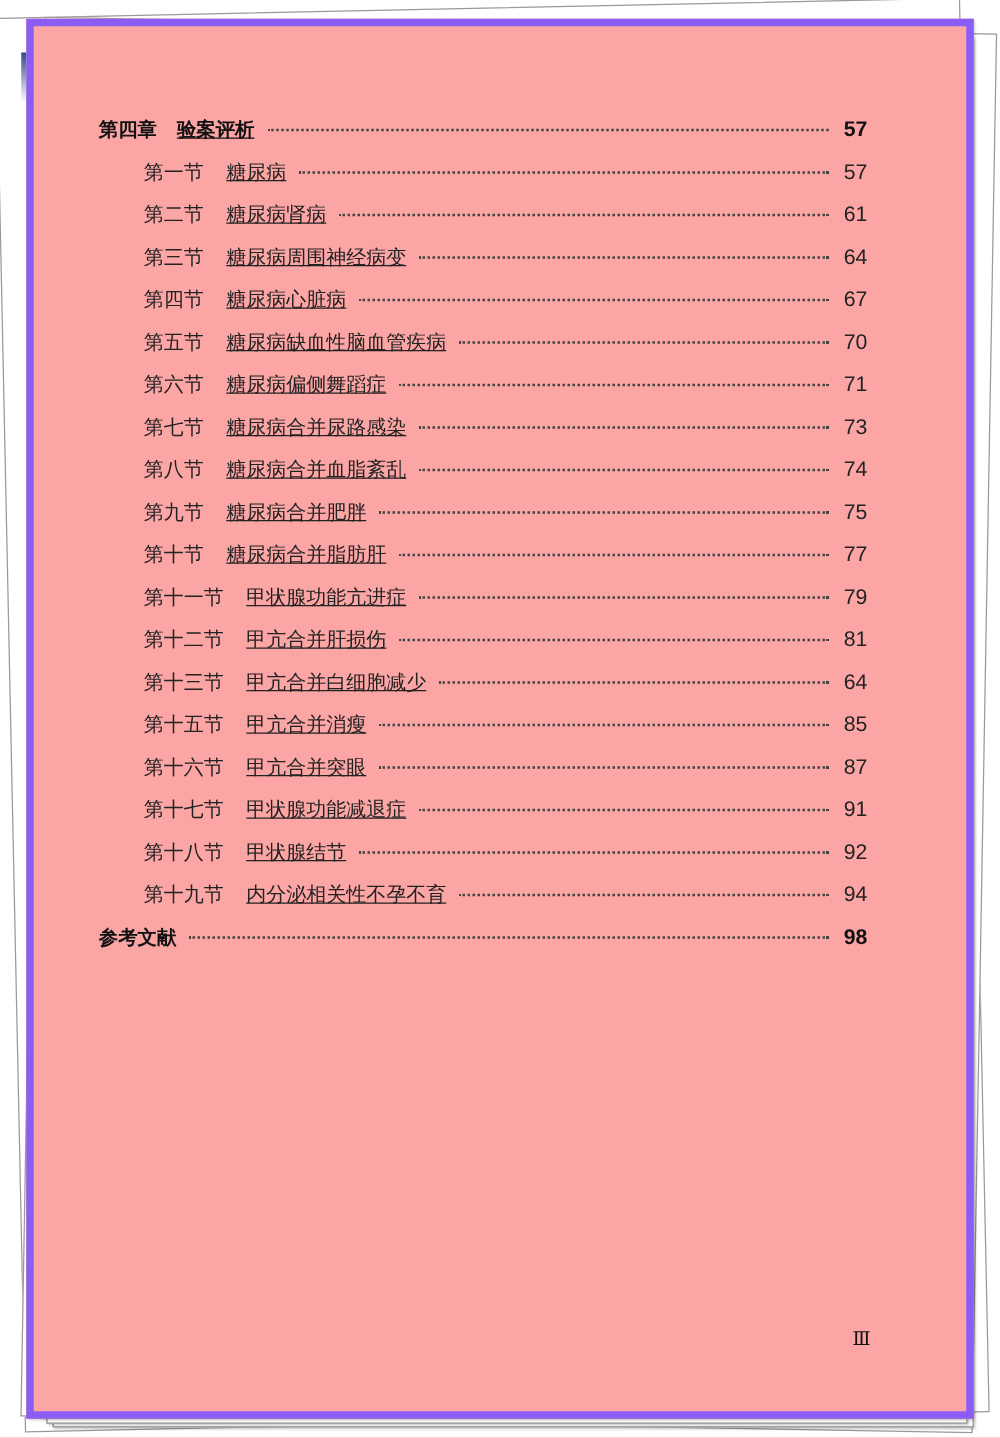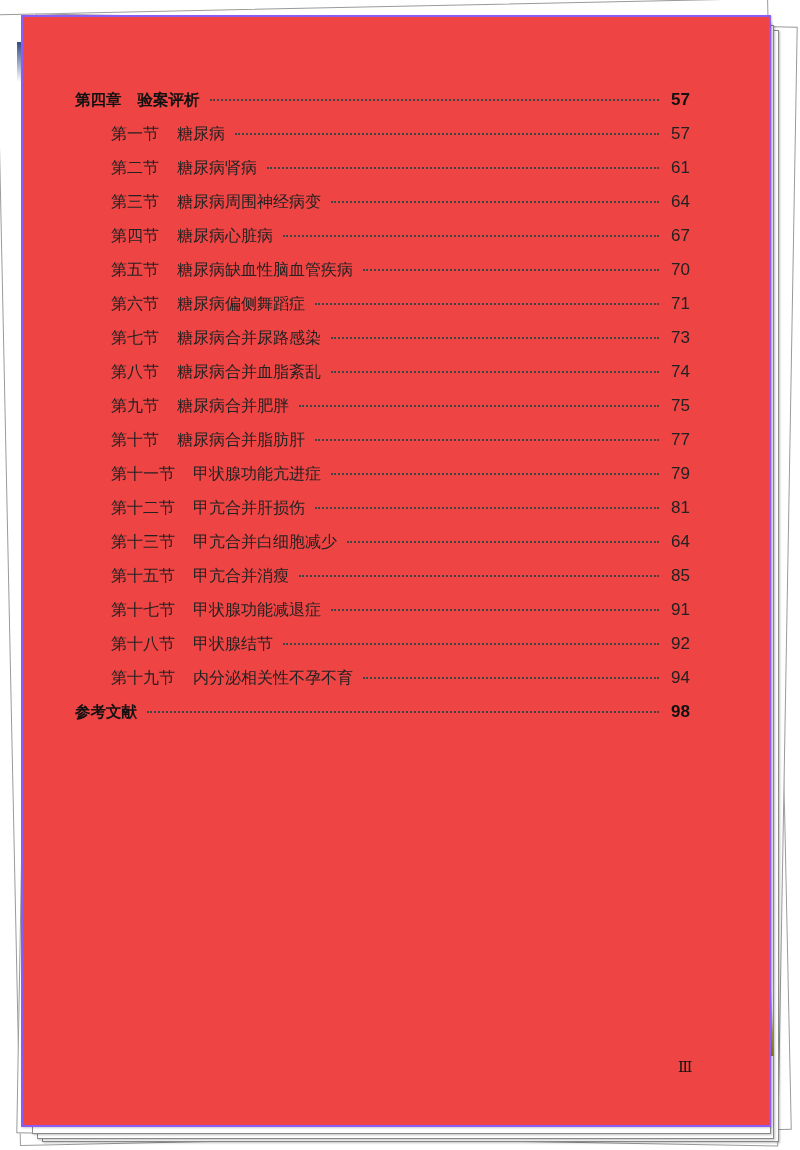--- a/index.html
+++ b/index.html
@@ -28,34 +28,34 @@
     position: absolute; left: 17px; top: 42px; width: 4px; height: 40px;
     background: linear-gradient(#2f4a86, rgba(47,74,134,0));
   }
   .gold-strip {
     position: absolute; left: 768px; top: 970px; width: 6px; height: 86px;
     background: linear-gradient(rgba(140,120,20,0), #8a7a12);
     clip-path: polygon(0 0, 40% 0, 100% 100%, 0 100%);
   }
   .main-page {
     position: absolute; left: 21px; top: 15px; width: 746px; height: 1108px;
-    background: #ef4444; border: 2px solid #8b5cf6;
+    background: #fca5a5; border: 6px solid #8b5cf6;
     box-shadow: 1px 1px 2px rgba(0,0,0,0.2);
   }
   .toc {
     position: absolute; left: 52px; top: 72px; width: 620px;
   }
   .row {
     display: flex; align-items: baseline; height: 34px; line-height: 22px;
     font-size: 16px; color: #222;
   }
   .row.chapter { font-family: "DejaVu Sans", "Liberation Sans", sans-serif; font-weight: bold; font-size: 15.5px; color: #111; }
   .row.section { padding-left: 36px; justify-content: center; }
   .row .num { white-space: pre; }
-  .row .title { white-space: nowrap; margin-left: 18px; }
+  .row .title { white-space: nowrap; margin-left: 18px; text-decoration: underline; }
   .row.chapter .title { margin-left: 16px; }
   .row .leader {
     flex: 1; margin: 0 12px 0 10px; height: 1px;
     border-bottom: 2px dotted #444; position: relative; top: -4px;
   }
   .row .page {
     width: 24px; text-align: left; font-family: Liberation Sans, sans-serif;
     font-size: 17px;
   }
   .row.chapter .page { font-weight: bold; }
@@ -163,20 +163,26 @@
         <span class="leader"></span>
         <span class="page">64</span>
       </div>
     <div class="row section">
         <span class="num">第十五节</span>
         <span class="title">甲亢合并消瘦</span>
         <span class="leader"></span>
         <span class="page">85</span>
       </div>
     <div class="row section">
+        <span class="num">第十六节</span>
+        <span class="title">甲亢合并突眼</span>
+        <span class="leader"></span>
+        <span class="page">87</span>
+      </div>
+    <div class="row section">
         <span class="num">第十七节</span>
         <span class="title">甲状腺功能减退症</span>
         <span class="leader"></span>
         <span class="page">91</span>
       </div>
     <div class="row section">
         <span class="num">第十八节</span>
         <span class="title">甲状腺结节</span>
         <span class="leader"></span>
         <span class="page">92</span>

